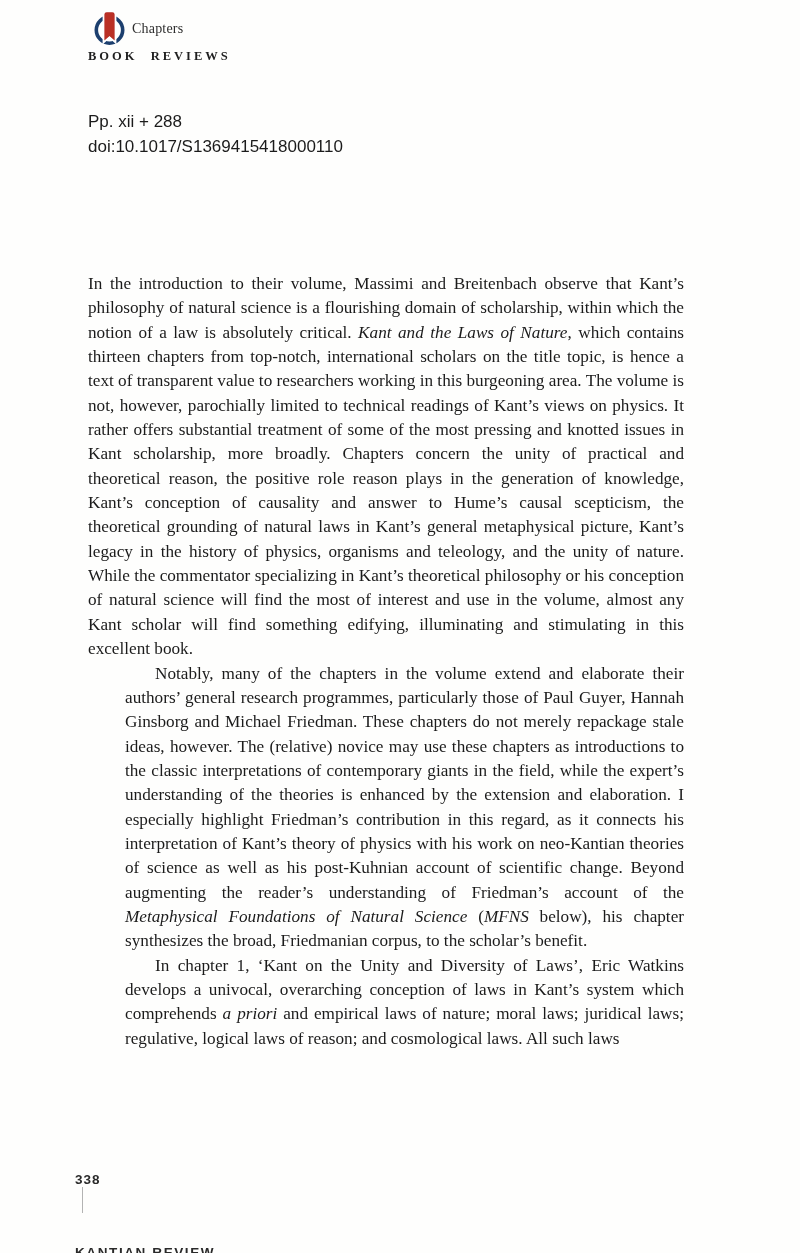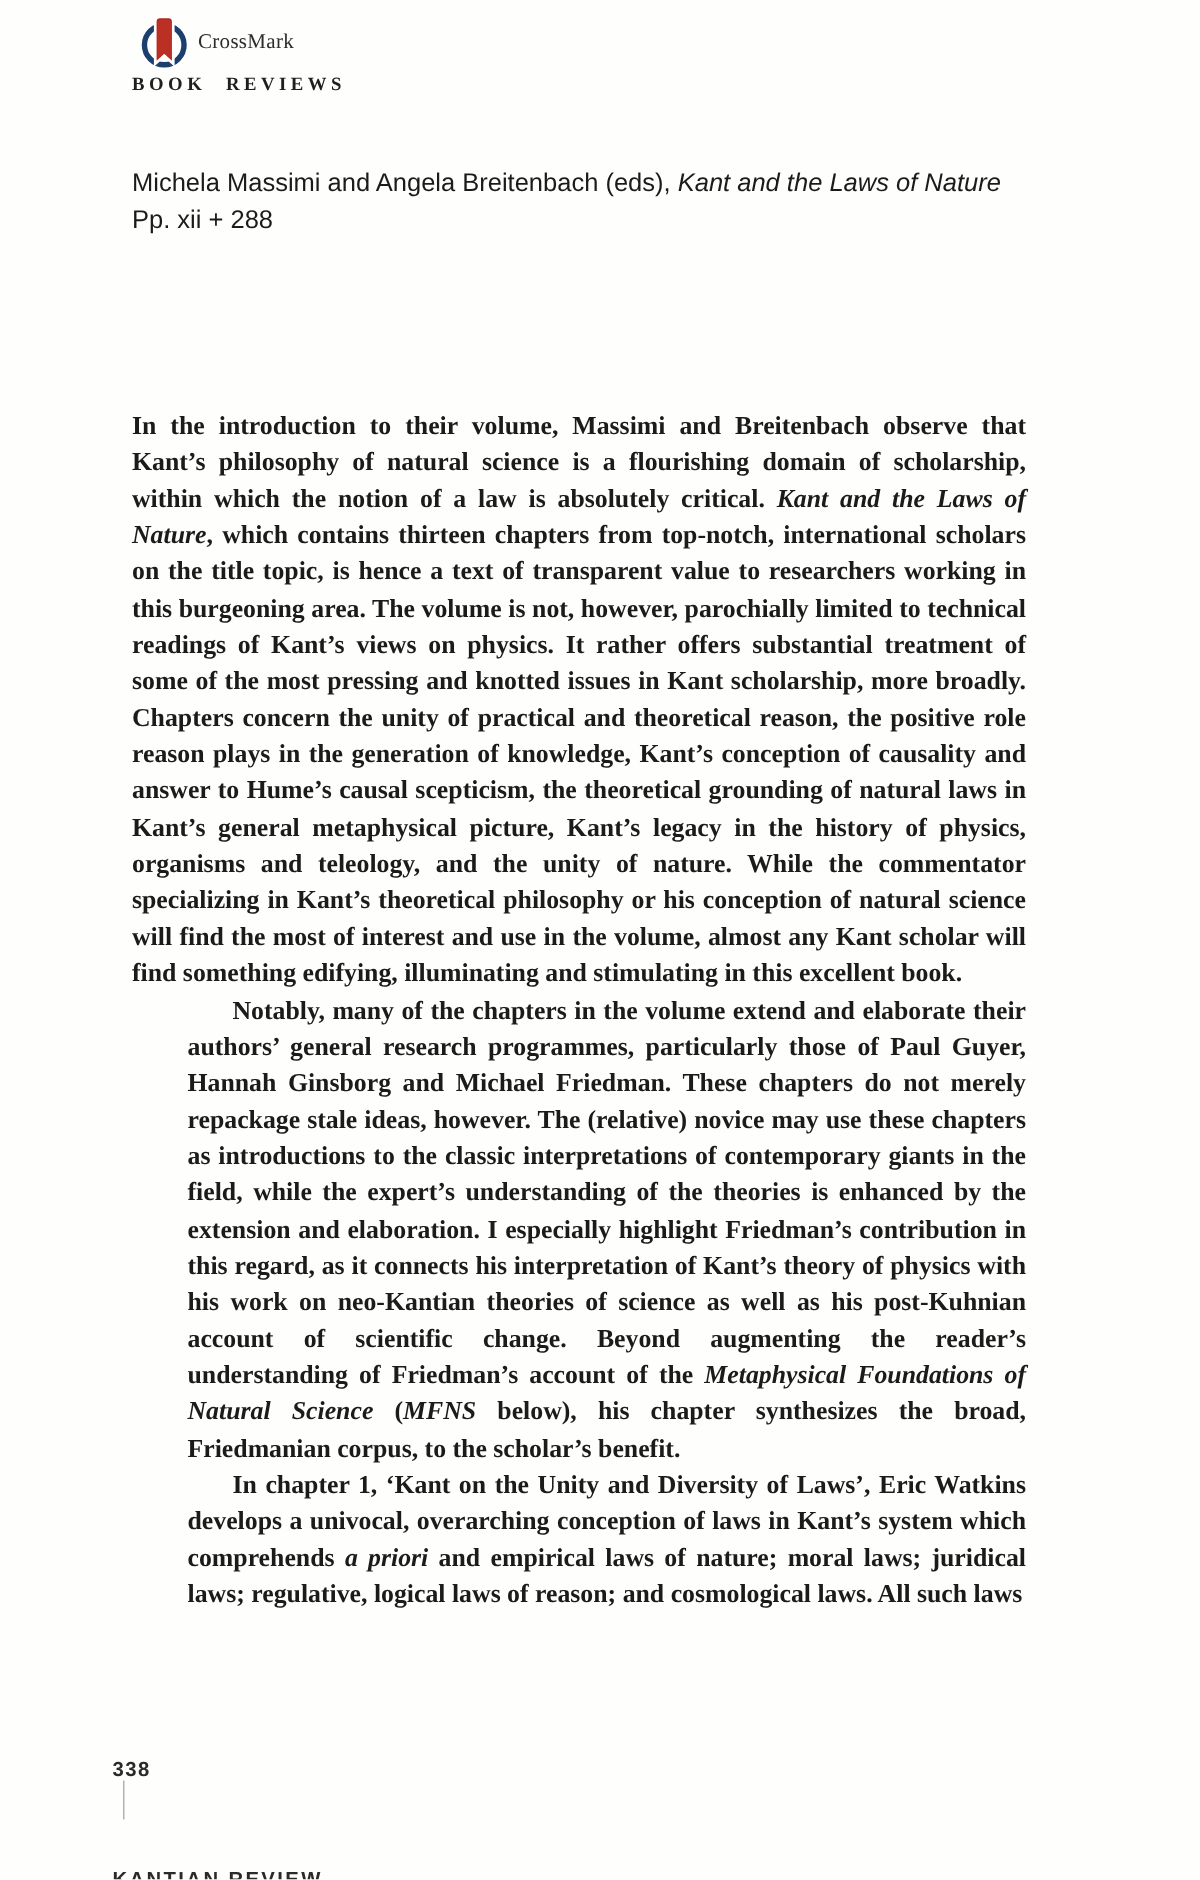--- a/index.html
+++ b/index.html
@@ -64,21 +64,20 @@
   
   .review {
     position: absolute;
     top: 272px;
     left: 88px;
     width: 596px;
     font-size: 17.2px;
     line-height: 24.35px;
     text-align: justify;
     color: #1b1b1b;
-    font-weight: bold;
   }
   .review p {
     margin: 0;
   }
   .review p.indent {
     text-indent: 30px;
     margin-left: 37px;
   }
 
   
@@ -121,28 +120,28 @@
 <div class="page">
 
   <div class="crossmark">
     <span style="display:inline-block; line-height:0;">
       <svg width="33" height="37" viewBox="0 0 33 37" aria-hidden="true">
         <circle cx="16.5" cy="20" r="13.2" fill="#ffffff" stroke="#1c3f6e" stroke-width="3.6"></circle>
         <path d="M10.5 4.5 a3.2 3.2 0 0 1 3.2 -3.2 h5.6 a3.2 3.2 0 0 1 3.2 3.2 v28 l-6 -5.4 l-6 5.4 z" fill="#b3261e" stroke="#ffffff" stroke-width="1.8"></path>
         <path d="M12 5 a2 2 0 0 1 2 -2 h5 a2 2 0 0 1 2 2 v24.5 l-4.5 -4.1 l-4.5 4.1 z" fill="#c0392b" opacity="0.55"></path>
       </svg>
     </span>
-    <span class="crossmark-label">CrossMark</span>
+    <span class="crossmark-label">Chapters</span>
   </div>
 
   <div class="section-header">BOOK REVIEWS</div>
 
   <div class="citation">
-    <div class="line">Michela Massimi and Angela Breitenbach (eds), <i>Kant and the Laws of Nature</i></div>
     <div class="line">Pp. xii + 288</div>
+    <div class="line">doi:10.1017/S1369415418000110</div>
   </div>
 
   <div class="review">
     <p>In the introduction to their volume, Massimi and Breitenbach observe that Kant’s philosophy of natural science is a flourishing domain of scholarship, within which the notion of a law is absolutely critical. <i>Kant and the Laws of Nature</i>, which contains thirteen chapters from top-notch, international scholars on the title topic, is hence a text of transparent value to researchers working in this burgeoning area. The volume is not, however, parochially limited to technical readings of Kant’s views on physics. It rather offers substantial treatment of some of the most pressing and knotted issues in Kant scholarship, more broadly. Chapters concern the unity of practical and theoretical reason, the positive role reason plays in the generation of knowledge, Kant’s conception of causality and answer to Hume’s causal scepticism, the theoretical grounding of natural laws in Kant’s general metaphysical picture, Kant’s legacy in the history of physics, organisms and teleology, and the unity of nature. While the commentator specializing in Kant’s theoretical philosophy or his conception of natural science will find the most of interest and use in the volume, almost any Kant scholar will find something edifying, illuminating and stimulating in this excellent book.</p>
     <p class="indent">Notably, many of the chapters in the volume extend and elaborate their authors’ general research programmes, particularly those of Paul Guyer, Hannah Ginsborg and Michael Friedman. These chapters do not merely repackage stale ideas, however. The (relative) novice may use these chapters as introductions to the classic interpretations of contemporary giants in the field, while the expert’s understanding of the theories is enhanced by the extension and elaboration. I especially highlight Friedman’s contribution in this regard, as it connects his interpretation of Kant’s theory of physics with his work on neo-Kantian theories of science as well as his post-Kuhnian account of scientific change. Beyond augmenting the reader’s understanding of Friedman’s account of the <i>Metaphysical Foundations of Natural Science</i> (<i>MFNS</i> below), his chapter synthesizes the broad, Friedmanian corpus, to the scholar’s benefit.</p>
     <p class="indent">In chapter 1, ‘Kant on the Unity and Diversity of Laws’, Eric Watkins develops a univocal, overarching conception of laws in Kant’s system which comprehends <i>a priori</i> and empirical laws of nature; moral laws; juridical laws; regulative, logical laws of reason; and cosmological laws. All such laws</p>
   </div>
 
   <div class="footer">
     <span class="page-number">338</span>

